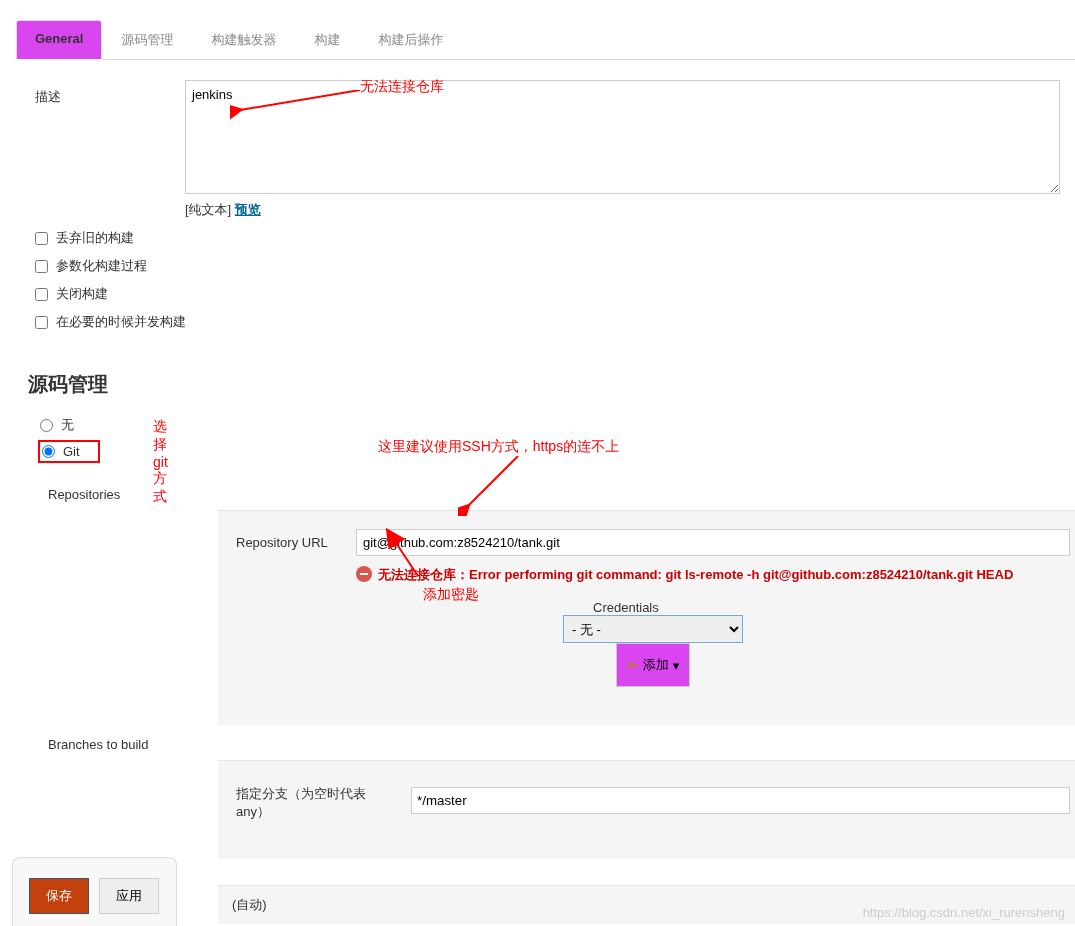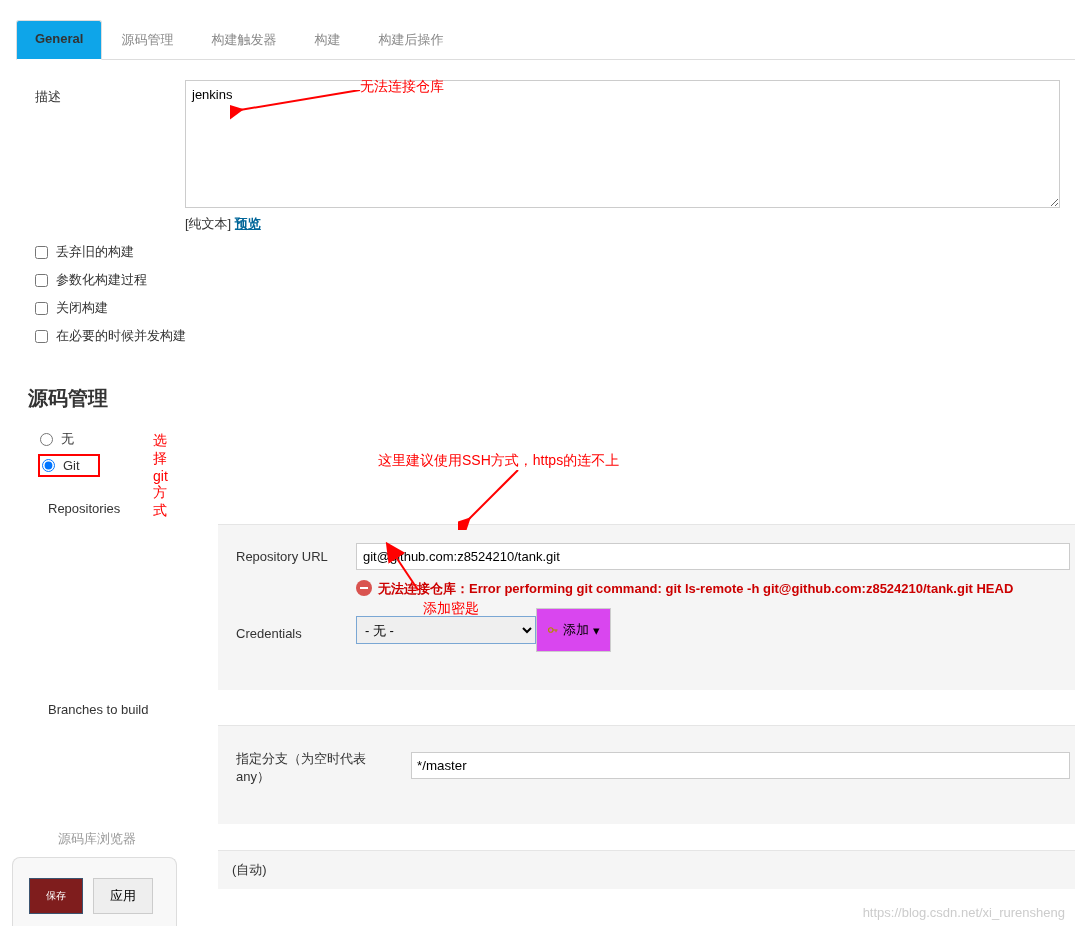--- a/index.html
+++ b/index.html
@@ -1,24 +1,24 @@
 <!DOCTYPE html>
 <html><head>
 <meta charset="utf-8">
 <style>
 * { box-sizing: border-box; margin: 0; padding: 0; }
 body { font-family: Arial, "Microsoft YaHei", sans-serif; font-size: 13px; color: #333; background: #fff; width: 1075px; }
 .tabs { display: flex; border-bottom: 1px solid #ddd; margin: 20px 0 0 16px; }
 .tab { padding: 10px 18px; color: #888; cursor: pointer; border: 1px solid transparent; margin-bottom: -1px; }
-.tab.active { color: #333; font-weight: bold; border: 1px solid #ddd; border-bottom: 1px solid #fff; border-radius: 3px 3px 0 0; background: #0ea5e9; }
+.tab.active { color: #333; font-weight: bold; border: 1px solid #ddd; border-bottom: 1px solid #fff; border-radius: 3px 3px 0 0; background: #d946ef; }
 .content { padding: 20px 0 0 35px; }
 .row { display: flex; margin-bottom: 8px; }
 .label-col { width: 150px; padding-top: 8px; color: #333; }
 .field-col { flex: 1; }
-textarea.desc { width: 875px; height: 128px; padding: 6px; border: 1px solid #ccc; resize: both; font-family: inherit; font-size: 13px; }
+textarea.desc { width: 875px; height: 114px; padding: 6px; border: 1px solid #ccc; resize: both; font-family: inherit; font-size: 13px; }
 .hint-below { margin-top: 4px; font-size: 13px; }
 .hint-below a { color: #069; text-decoration: underline; font-weight: bold; }
 .checkbox-row { display: flex; align-items: center; margin: 10px 0 10px 0; }
 .checkbox-row input { margin-right: 8px; }
 .section-title { font-size: 20px; font-weight: bold; margin: 40px 0 18px 10px; }
 .radio-row { display: flex; align-items: center; margin: 6px 0 6px 12px; }
 .radio-row input { margin-right: 8px; }
 .git-box { border: 2px solid red; padding: 2px 18px 2px 2px; display: inline-flex; align-items: center; margin-left: 10px; }
 .git-body { margin-left: 20px; }
 .sub-label { width: 150px; padding-top: 6px; color: #333; }
@@ -30,21 +30,21 @@
 .error-icon { width: 16px; height: 16px; border-radius: 50%; background: #d9534f; display: inline-flex; align-items: center; justify-content: center; margin-right: 6px; flex-shrink: 0; }
 .error-icon::before { content: ""; width: 8px; height: 2px; background: #fff; }
 .error-text { color: #c00; font-weight: bold; font-size: 13px; }
 select.cred { width: 180px; padding: 4px; border: 1px solid #7aa7d4; font-size: 13px; height: 28px; }
 .add-btn { padding: 12px 10px; border: 1px solid #ccc; background: #d946ef; cursor: pointer; display: inline-flex; align-items: center; gap: 4px; font-size: 13px; }
 .key-icon { width: 12px; height: 12px; display: inline-block; }
 .branch-label { width: 175px; padding-top: 6px; text-align: left; padding-right: 20px; }
 input.branch { flex: 1; padding: 5px; border: 1px solid #ccc; min-width: 600px; }
 .auto-row { margin-left: 190px; background: #f5f5f5; padding: 10px 14px; width: 870px; border-top: 1px solid #e5e5e5; }
 .bottom-bar { position: fixed; bottom: 0; left: 12px; background: #f8f8f8; border: 1px solid #ddd; border-bottom: none; border-radius: 8px 8px 0 0; padding: 20px 16px 12px 16px; display: flex; gap: 10px; width: 165px; }
-.btn-save { background: #7f1d1d; color: #fff; border: 1px solid #3b5470; padding: 8px 16px; cursor: pointer; font-size: 10px; }
+.btn-save { background: #c2410c; color: #fff; border: 1px solid #3b5470; padding: 8px 16px; cursor: pointer; font-size: 13px; }
 .btn-apply { background: #eee; border: 1px solid #ccc; padding: 8px 16px; cursor: pointer; font-size: 13px; }
 .annot { position: absolute; color: red; font-size: 14px; pointer-events: none; }
 .watermark { position: absolute; right: 10px; bottom: 6px; color: #ccc; font-size: 13px; }
 .dim { color: #999; margin-left: 30px; margin-bottom: 2px; font-size: 13px; }
 </style>
 </head>
 <body>
 
 <div class="tabs">
   <div class="tab active">General</div>
@@ -125,21 +125,21 @@
 
   <div class="sub-panel">
     <div class="sub-row">
       <div class="sub-label">Repository URL</div>
       <input type="text" class="url" value="git@github.com:z8524210/tank.git" style="">
     </div>
     <div class="error-row">
       <span class="error-icon"></span>
       <span class="error-text">无法连接仓库：Error performing git command: git ls-remote -h git@github.com:z8524210/tank.git HEAD</span>
     </div>
-    <div class="sub-row" style="align-items:center;">
+    <div class="sub-row" style="align-items:center;flex-direction:column;">
       <div class="sub-label">Credentials</div>
       <select class="cred">
         <option>- 无 -</option>
       </select>
       <button class="add-btn">
         <svg class="key-icon" viewBox="0 0 16 16">
             <circle cx="5" cy="8" r="3" fill="none" stroke="#b58900" stroke-width="1.5"></circle>
             <line x1="8" y1="8" x2="14" y2="8" stroke="#b58900" stroke-width="1.5"></line>
             <line x1="12" y1="8" x2="12" y2="11" stroke="#b58900" stroke-width="1.5"></line>
           </svg>

